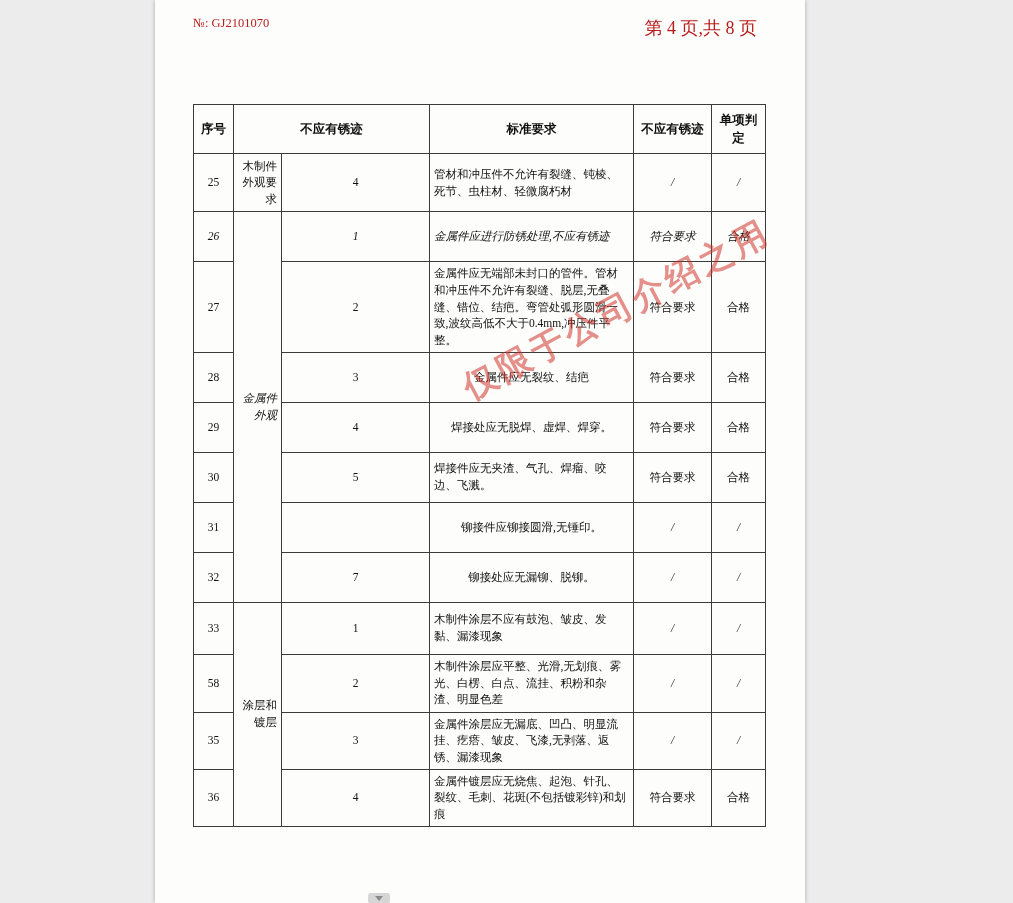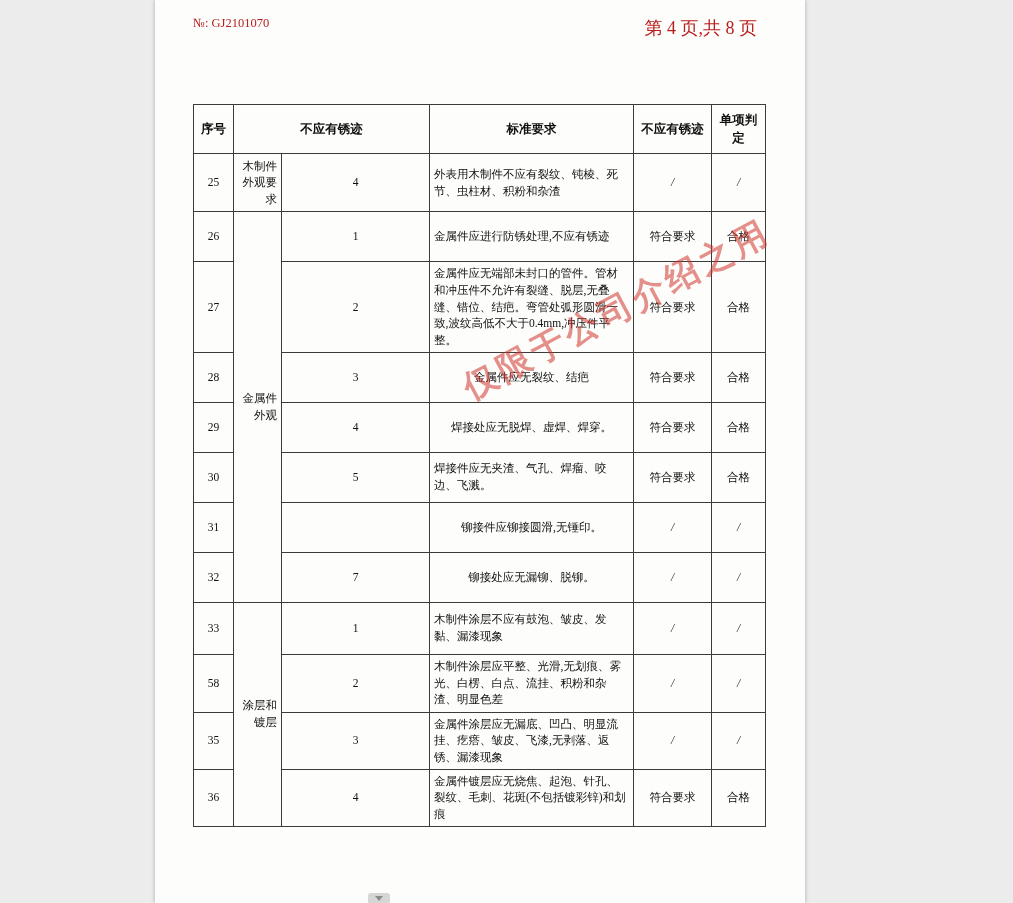--- a/index.html
+++ b/index.html
@@ -174,25 +174,25 @@
             <span>单项判</span><br>
             <span>定</span>
           </th>
         </tr>
       </thead>
       <tbody id="tbody">
           <tr style="height: 58px;">
             <td class="seq">25</td>
             <td class="grp" rowspan="1">木制件外观要求</td>
             <td class="item">4</td>
-            <td class="req">外表用木制件不应有裂纹、钝棱、死节、虫柱材、积粉和杂渣</td>
-            <td class="res slash">/</td>
-            <td class="judge slash">/</td>
-          </tr>
-          <tr style="height: 50px;">
+            <td class="req">管材和冲压件不允许有裂缝、钝棱、死节、虫柱材、轻微腐朽材</td>
+            <td class="res slash">/</td>
+            <td class="judge slash">/</td>
+          </tr>
+          <tr style="height: 50px; font-style: italic;">
             <td class="seq">26</td>
             <td class="grp" rowspan="7">金属件外观</td>
             <td class="item">1</td>
             <td class="req">金属件应进行防锈处理,不应有锈迹</td>
             <td class="res">符合要求</td>
             <td class="judge">合格</td>
           </tr>
           <tr style="height: 80px;">
             <td class="seq">27</td>
             <td class="item">2</td>

